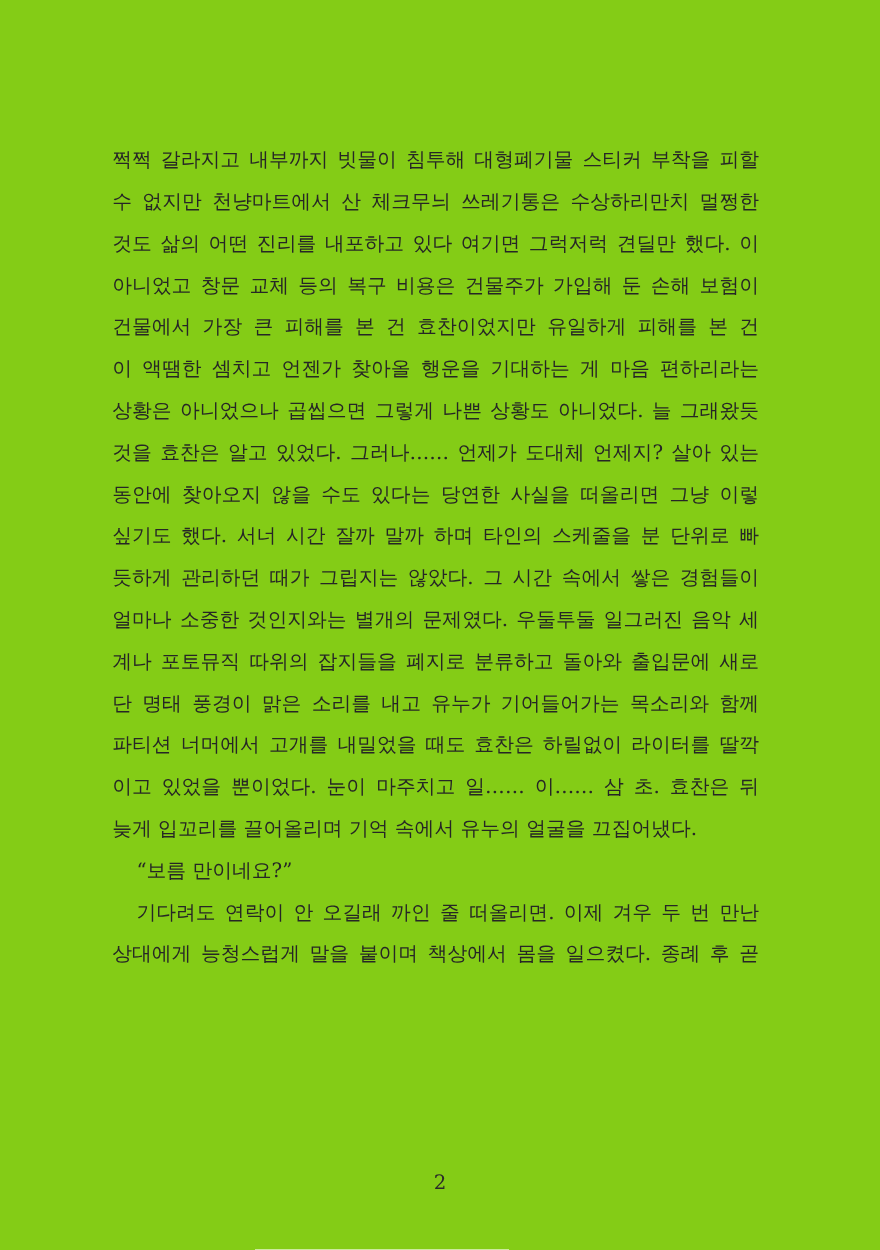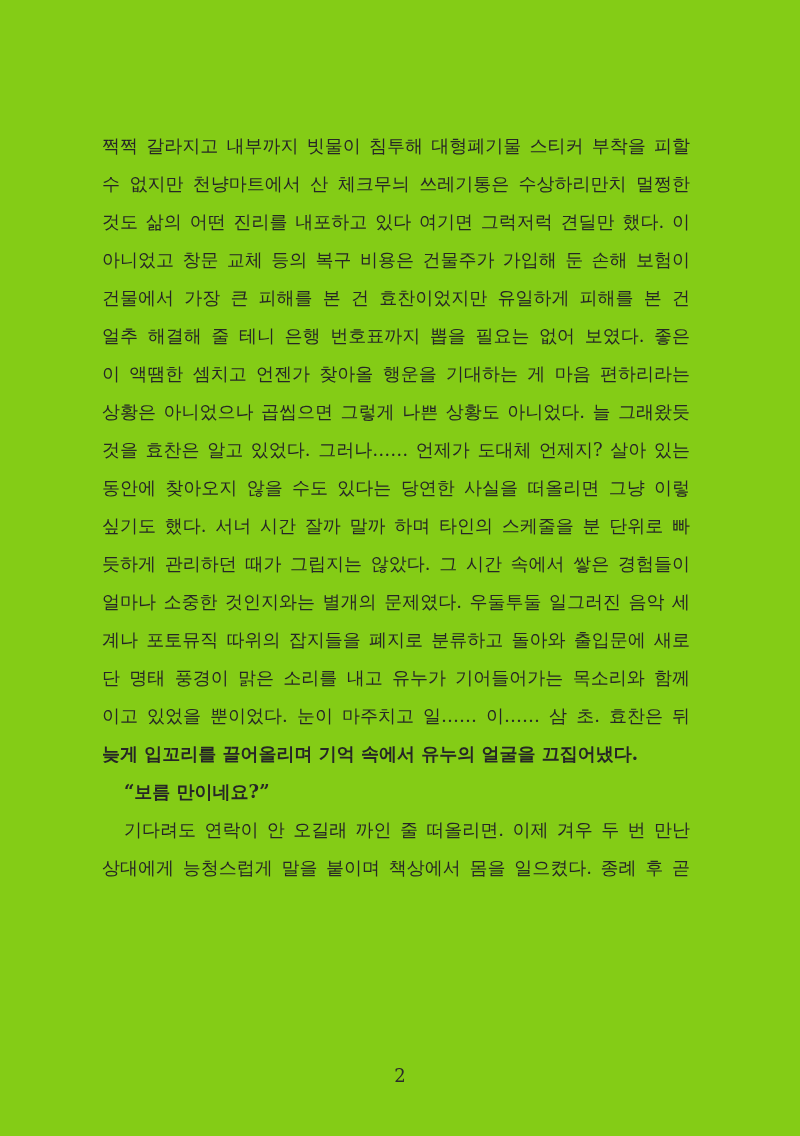--- a/index.html
+++ b/index.html
@@ -31,21 +31,20 @@
     height: 38px;
     line-height: 38px;
     text-align: justify;
     text-align-last: justify;
     word-break: keep-all;
     overflow: hidden;
     white-space: normal;
   }
   .line.no-justify {
     text-align-last: left;
-    font-weight: bold;
   }
   .line.indent {
     text-indent: 22px;
   }
   .page-number {
     position: absolute;
     top: 1061px;
     left: 0;
     width: 100%;
     height: 30px;
@@ -59,30 +58,30 @@
 <body>
 
 <div class="page">
   <div class="text-block">
       <div class="paragraph">
         <div class="line">쩍쩍 갈라지고 내부까지 빗물이 침투해 대형폐기물 스티커 부착을 피할</div>
         <div class="line">수 없지만 천냥마트에서 산 체크무늬 쓰레기통은 수상하리만치 멀쩡한</div>
         <div class="line">것도 삶의 어떤 진리를 내포하고 있다 여기면 그럭저럭 견딜만 했다. 이</div>
         <div class="line">아니었고 창문 교체 등의 복구 비용은 건물주가 가입해 둔 손해 보험이</div>
         <div class="line">건물에서 가장 큰 피해를 본 건 효찬이었지만 유일하게 피해를 본 건</div>
-        <div class="line">얼추 해결해 줄 테니 은행 번호표까지 뽑을 필요는 없어 보였다. 좋은</div>
         <div class="line">이 액땜한 셈치고 언젠가 찾아올 행운을 기대하는 게 마음 편하리라는</div>
         <div class="line">상황은 아니었으나 곱씹으면 그렇게 나쁜 상황도 아니었다. 늘 그래왔듯</div>
         <div class="line">것을 효찬은 알고 있었다. 그러나…… 언제가 도대체 언제지? 살아 있는</div>
         <div class="line">동안에 찾아오지 않을 수도 있다는 당연한 사실을 떠올리면 그냥 이렇</div>
         <div class="line">싶기도 했다. 서너 시간 잘까 말까 하며 타인의 스케줄을 분 단위로 빠</div>
         <div class="line">듯하게 관리하던 때가 그립지는 않았다. 그 시간 속에서 쌓은 경험들이</div>
         <div class="line">얼마나 소중한 것인지와는 별개의 문제였다. 우둘투둘 일그러진 음악 세</div>
         <div class="line">계나 포토뮤직 따위의 잡지들을 폐지로 분류하고 돌아와 출입문에 새로</div>
         <div class="line">단 명태 풍경이 맑은 소리를 내고 유누가 기어들어가는 목소리와 함께</div>
+        <div class="line">파티션 너머에서 고개를 내밀었을 때도 효찬은 하릴없이 라이터를 딸깍</div>
         <div class="line">이고 있었을 뿐이었다. 눈이 마주치고 일…… 이…… 삼 초. 효찬은 뒤</div>
         <div class="line no-justify">늦게 입꼬리를 끌어올리며 기억 속에서 유누의 얼굴을 끄집어냈다.</div>
       </div>
       <div class="paragraph">
         <div class="line no-justify indent">“보름 만이네요?”</div>
       </div>
       <div class="paragraph">
         <div class="line indent">기다려도 연락이 안 오길래 까인 줄 떠올리면. 이제 겨우 두 번 만난</div>
         <div class="line">상대에게 능청스럽게 말을 붙이며 책상에서 몸을 일으켰다. 종례 후 곧</div>
       </div>

